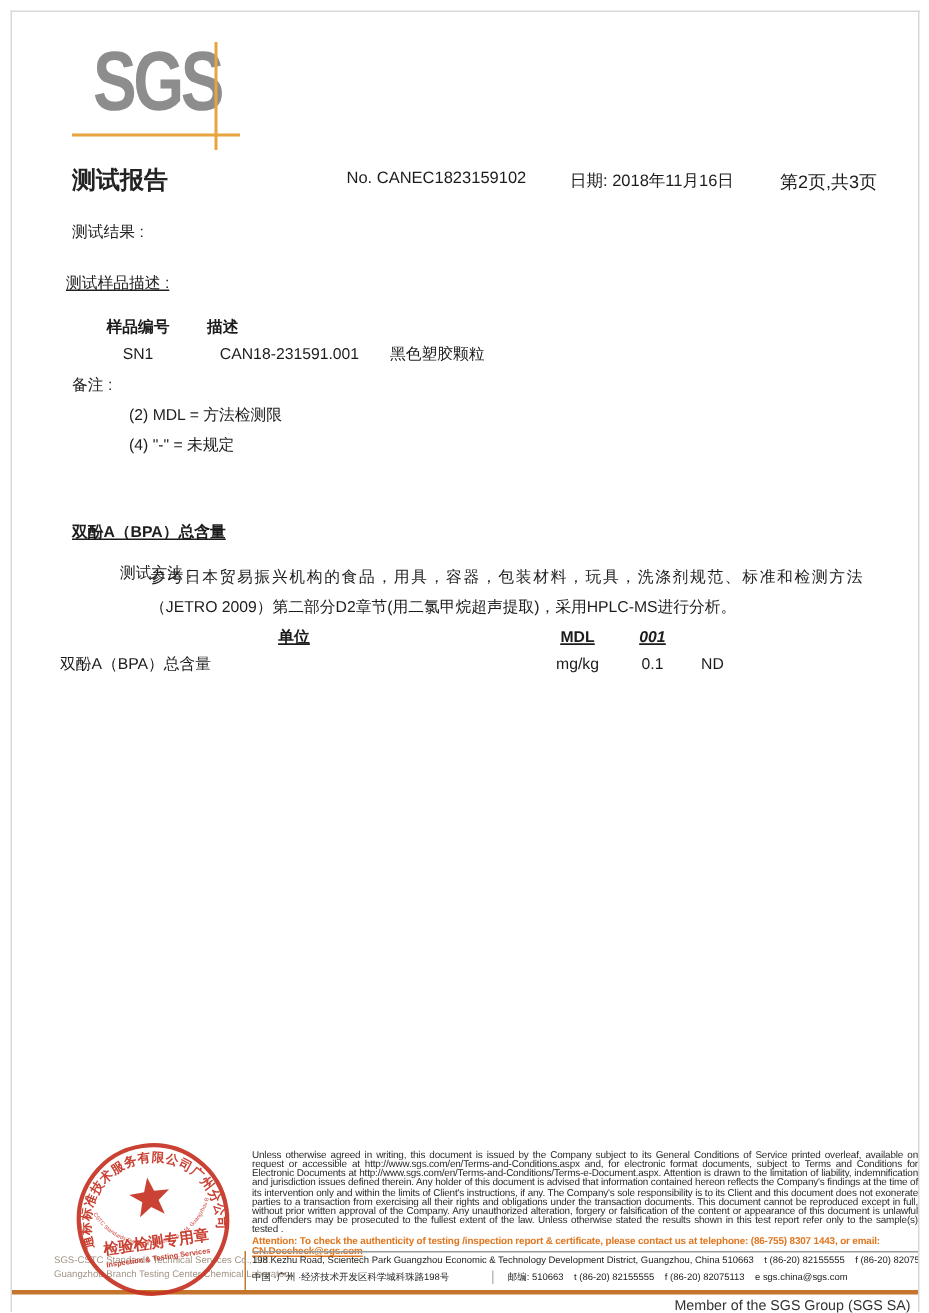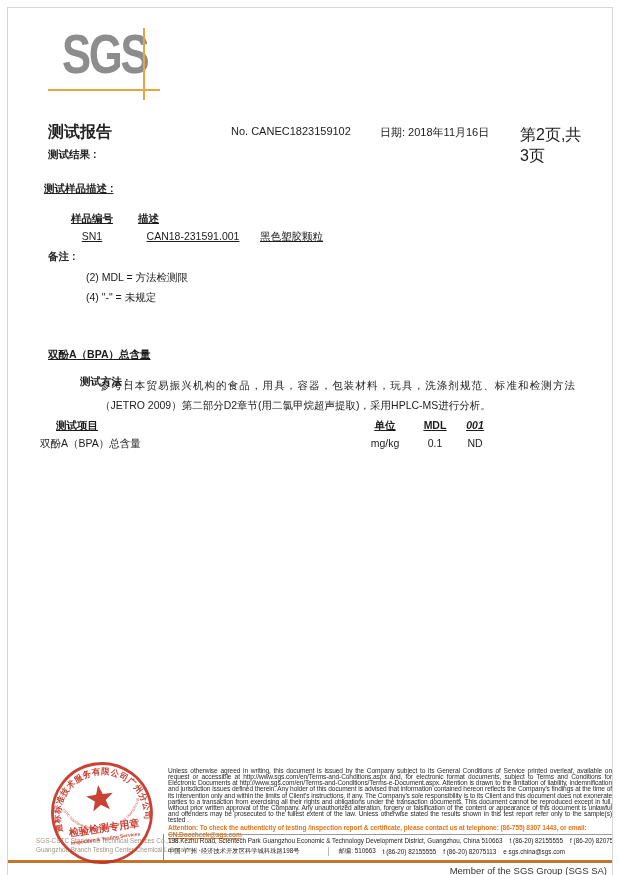--- a/index.html
+++ b/index.html
@@ -14,32 +14,32 @@
   .logo{position:absolute;left:48px;top:20px;width:140px;height:85px;}
   .logo-text{
     position:absolute;left:14px;top:6px;
     font-size:56px;font-weight:bold;color:#8d8d8d;letter-spacing:-3px;
     transform:scaleX(0.78);transform-origin:left top;line-height:1;
   }
   .logo-hline{position:absolute;left:0;top:69px;width:112px;height:2px;background:#e7a43f;}
   .logo-vline{position:absolute;left:95px;top:8px;width:2px;height:72px;background:#e7a43f;}
 
   
-  .title-row{position:absolute;left:48px;top:122px;width:540px;height:20px;}
+  .title-row{position:absolute;left:48px;top:110px;width:540px;height:20px;}
   .doc-title{position:absolute;left:0;top:0;font-size:16px;font-weight:bold;color:#222;}
   .report-no{position:absolute;left:172px;top:3px;font-size:11px;padding-left:11px;}
   .report-date{position:absolute;left:332px;top:3px;font-size:11px;}
-  .page-info{position:absolute;left:472px;top:3px;font-size:16px;}
+  .page-info{position:absolute;left:472px;top:3px;font-size:12px;}
 
-  .label{font-size:10.5px;font-weight:bold;color:#222;}
+  .label{font-size:10.5px;font-weight:normal;color:#222;}
   .results-label{position:absolute;left:48px;top:148px;}
   .sample-heading{position:absolute;left:44px;top:182px;text-decoration:underline;}
 
   
-  .sample-table{position:absolute;left:52px;top:209px;width:360px;font-size:10.5px;text-decoration:underline;}
+  .sample-table{position:absolute;left:52px;top:209px;width:360px;font-size:10.5px;}
   .sample-table .row{display:grid;grid-template-columns:80px 122px 1fr;line-height:18px;}
   .sample-table .c1,.sample-table .c2{text-align:center;}
   .sample-table .c3{text-align:left;padding-left:6px;}
   .sample-table .head span{font-weight:bold;}
 
   
   .remarks-label{position:absolute;left:48px;top:250px;}
   .remarks-list{position:absolute;left:86px;top:268px;font-size:10.5px;line-height:19.5px;}
 
   
@@ -114,21 +114,20 @@
   <div>(2) MDL = 方法检测限</div>
   <div>(4) "-" = 未规定</div>
 </div>
 
 <span class="bpa-heading">双酚A（BPA）总含量</span>
 <span class="label method-label">测试方法 :</span>
 <div class="method-text">参考日本贸易振兴机构的食品，用具，容器，包装材料，玩具，洗涤剂规范、标准和检测方法（JETRO 2009）第二部分D2章节(用二氯甲烷超声提取)，采用HPLC-MS进行分析。</div>
 
 <div class="result-table">
   <div class="row head">
-    <span class="rc1"><span>测试项目</span></span>
     <span class="rc2"><span>单位</span></span>
     <span class="rc3"><span>MDL</span></span>
     <span class="rc4"><span>001</span></span>
   </div>
   <div class="row">
     <span class="rc1">双酚A（BPA）总含量</span>
     <span class="rc2">mg/kg</span>
     <span class="rc3">0.1</span>
     <span class="rc4">ND</span>
   </div>

